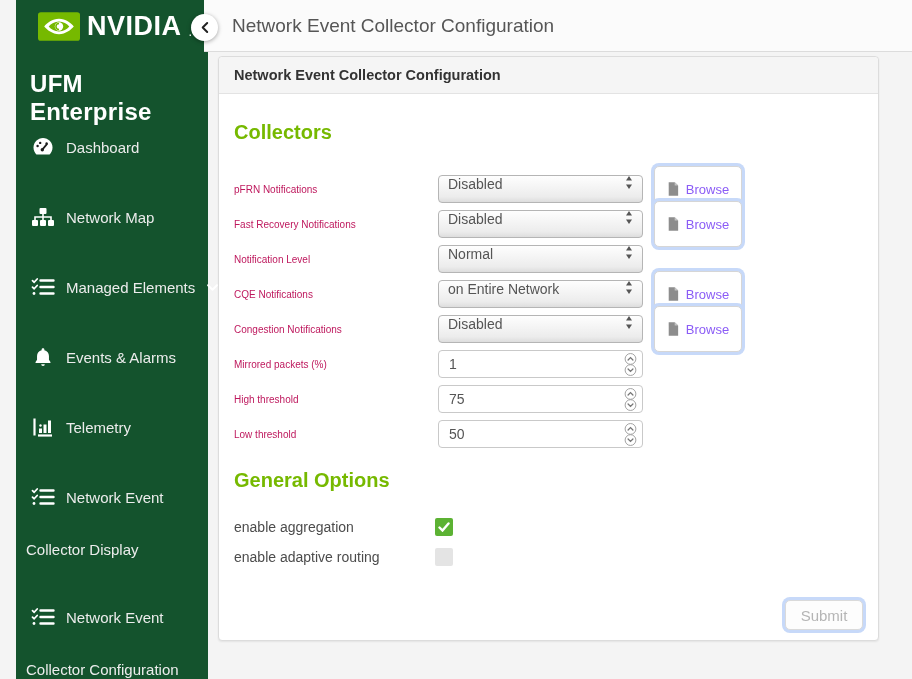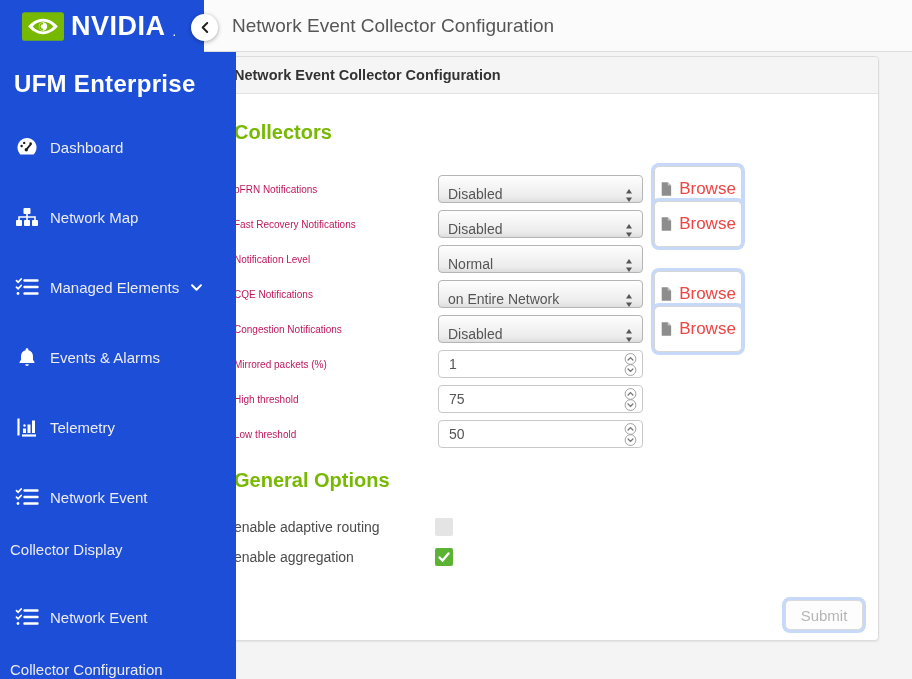--- a/index.html
+++ b/index.html
@@ -1,20 +1,20 @@
 <!DOCTYPE html>
 <html><head>
 <meta charset="utf-8">
 <style>
   * { margin:0; padding:0; box-sizing:border-box; }
   html,body { width:912px; height:679px; overflow:hidden; }
   body { font-family:"Liberation Sans", sans-serif; background:#f4f4f4; position:relative; }
 
   
-  .sidebar { position:absolute; left:0; top:0; width:236px; height:679px; background:#1d4ed8; z-index:2; }
+  .sidebar { position:absolute; left:16px; top:0; width:192px; height:679px; background:#14532d; z-index:2; }
   .brand { position:absolute; left:22px; top:11px; display:flex; align-items:center; gap:7px; }
   .brand-word { color:#fff; font-weight:bold; font-size:27px; letter-spacing:.5px; }
   .brand-dot { color:#fff; font-size:13px; align-self:flex-end; padding-bottom:3px; }
   .product { position:absolute; left:14px; top:70px; color:#fff; font-weight:bold; font-size:24px; letter-spacing:.3px; }
   .nav { position:absolute; left:0; top:0; width:100%; }
   .nav-item { position:absolute; left:0; width:204px; color:#ececec; font-size:15px; cursor:pointer; }
   .nav-line1 { display:flex; align-items:center; padding-left:14px; height:28px; }
   .nav-icon { width:25px; height:25px; display:flex; align-items:center; justify-content:center; flex:0 0 25px; }
   .nav-label { margin-left:11px; white-space:nowrap; }
   .nav-chevron { margin-left:12px; display:flex; align-items:center; }
@@ -35,30 +35,30 @@
   .card-body { padding:15px; position:relative; }
   .section-heading { color:#76b900; font-weight:bold; font-size:20px; }
   .sec-collectors { margin:12px 0 31px 0; }
   .sec-general { margin:21px 0 20px 0; }
 
   .form-row { display:flex; align-items:center; height:28px; margin-bottom:7px; }
   .form-label { width:204px; flex:0 0 204px; font-size:10px; color:#be185d; }
 
   .select { width:205px; height:28px; border:1px solid #b5b5b5; border-radius:4px;
             background:linear-gradient(#fefefe, #ececec 80%, #dddddd);
-            display:flex; align-items:flex-end; justify-content:space-between; padding:0 9px; cursor:pointer; }
+            display:flex; align-items:flex-start; justify-content:space-between; padding:0 9px; cursor:pointer; }
   .select-value { font-size:14px; color:#555; }
 
   .num-input { width:205px; height:28px; border:1px solid #c9c9c9; border-radius:4px; background:#fff;
                display:flex; align-items:center; justify-content:space-between; padding:0 5px 0 10px; }
   .num-value { font-size:14px; color:#555; border:none; outline:none; width:150px; font-family:"Liberation Sans",sans-serif; background:transparent; }
 
   .browse-btn { margin-left:11px; width:88px; height:46px; background:#fff; border:1px solid #d6d6d6; border-radius:5px;
                 box-shadow:0 0 0 3px #c7d9f9; display:flex; align-items:center; justify-content:center; gap:7px;
-                color:#ef4444; font-size:17px; cursor:pointer; }
+                color:#8b5cf6; font-size:13px; cursor:pointer; }
 
   .check-row { display:flex; align-items:center; height:30px; }
   .check-label { width:201px; flex:0 0 201px; font-size:14px; color:#4c4c4c; }
   .checkbox { width:18px; height:18px; border-radius:2px; background:#e4e4e4; display:flex; align-items:center; justify-content:center; cursor:pointer; }
   .checkbox.checked { background:#5cb233; }
   .checkbox svg { display:none; }
   .checkbox.checked svg { display:block; }
 
   .submit-btn { position:absolute; right:15px; bottom:10px; width:78px; height:30px; background:#fdfdfd;
                 border:1px solid #dadada; border-radius:5px; box-shadow:0 0 0 3px #c7d9f9;
@@ -341,32 +341,32 @@
               <path d="M4.4 8.2 7 5.6l2.6 2.6" stroke="#777" fill="none" stroke-width="1.4" stroke-linecap="round"></path>
             <circle cx="7" cy="19" r="5.8" fill="#fff" stroke="#9a9a9a"></circle>
               <path d="M4.4 17.8 7 20.4l2.6-2.6" stroke="#777" fill="none" stroke-width="1.4" stroke-linecap="round"></path>
           </svg>
         </div>
       </div>
 
       <div class="section-heading sec-general">General Options</div>
 
       <div class="check-row">
-        <div class="check-label">enable adaptive routing</div>
-        <div class="checkbox">
-          
-        </div>
-      </div>
-
-      <div class="check-row">
         <div class="check-label">enable aggregation</div>
         <div class="checkbox checked">
           <svg width="12" height="10" viewBox="0 0 12 10">
               <path d="M1.5 5.5 4.5 8.5 10.5 1.5" stroke="#fff" stroke-width="2.4" fill="none" stroke-linecap="round"></path>
             </svg>
         </div>
       </div>
 
+      <div class="check-row">
+        <div class="check-label">enable adaptive routing</div>
+        <div class="checkbox">
+          
+        </div>
+      </div>
+
     </div>
 
     <div class="submit-btn">Submit</div>
   </div>
 </div>
 
 </body></html>

